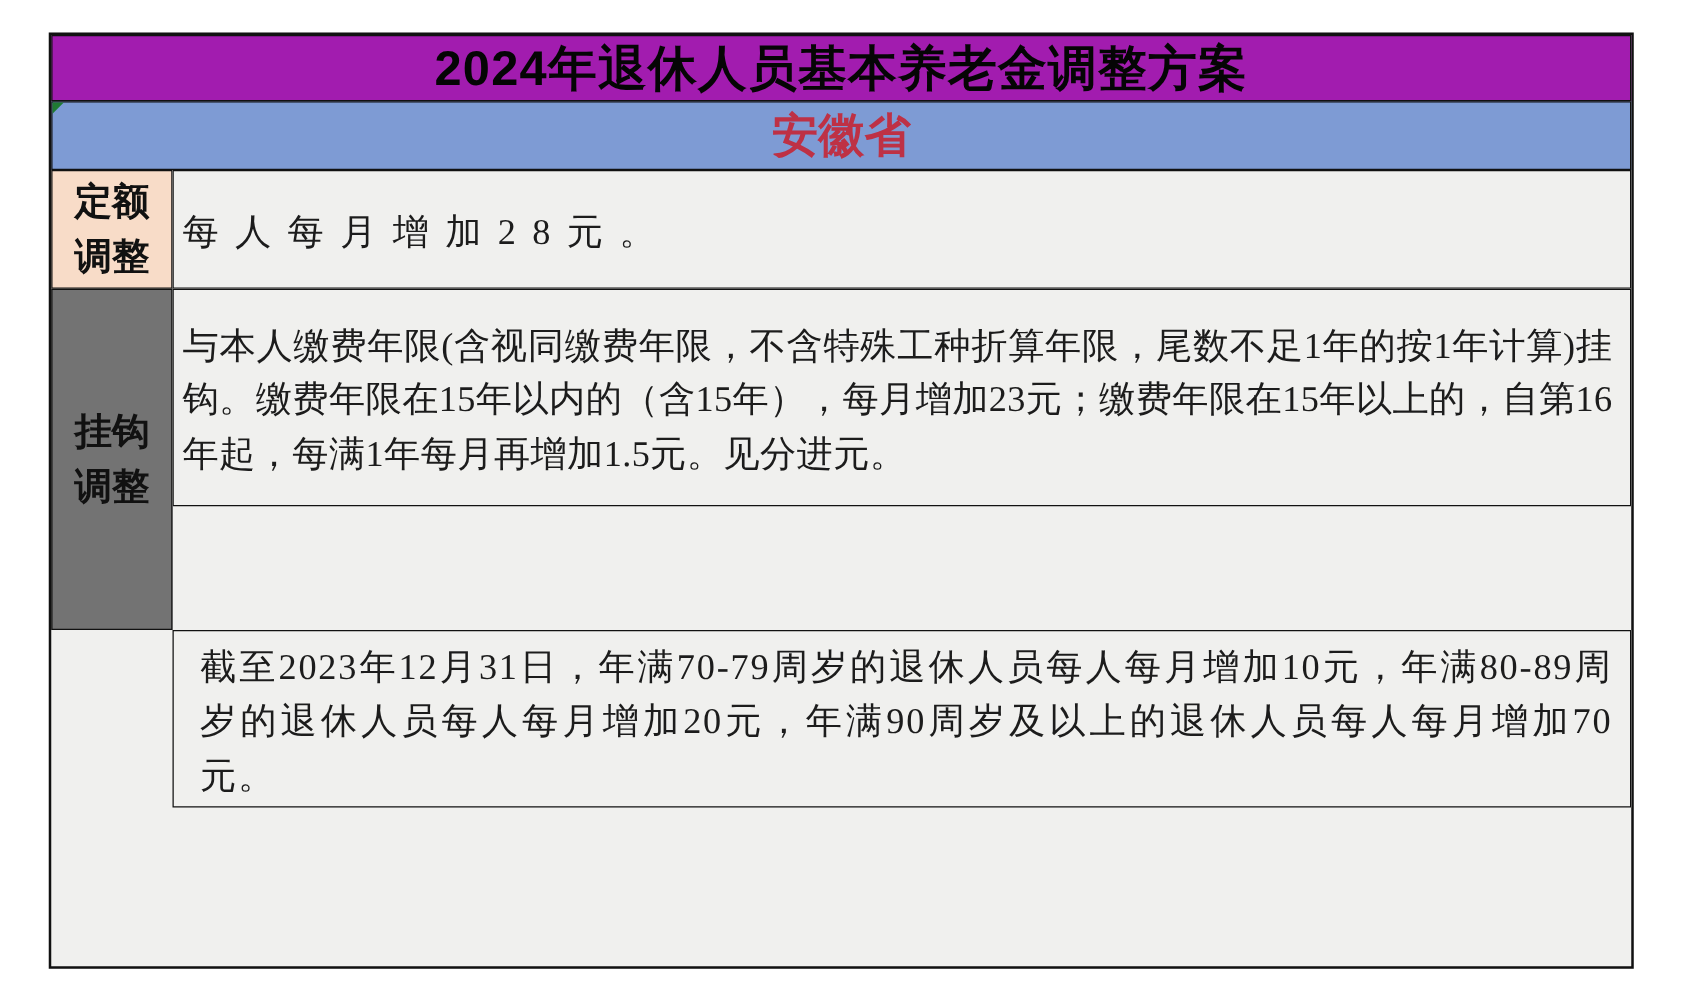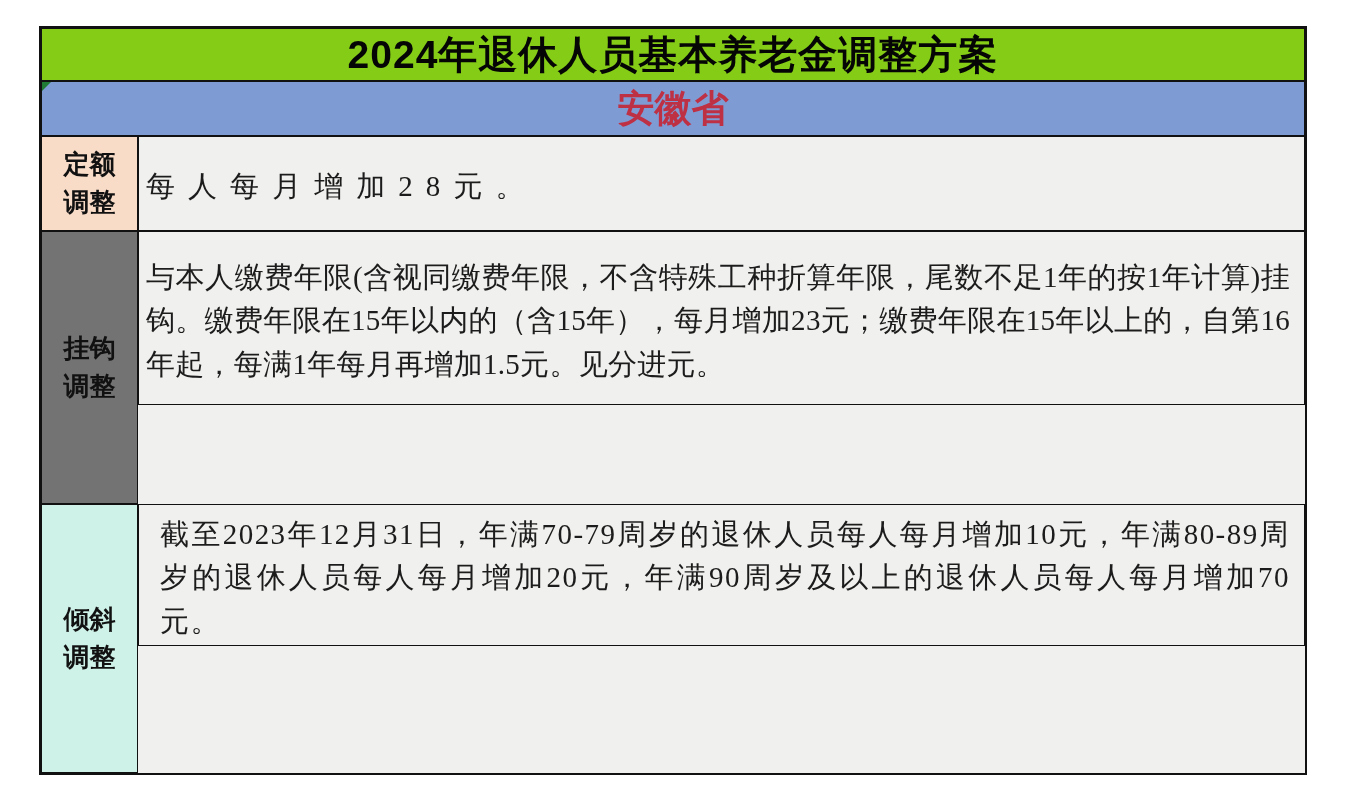--- a/index.html
+++ b/index.html
@@ -16,21 +16,21 @@
     border: 2px solid #111111;
     display: grid;
     grid-template-columns: 97px 1fr;
     grid-template-rows: 53px 55px 95px 174px 99px 142px 1fr;
     background: #f0f0ee;
   }
   .cell { border: 1px solid #111111; position: relative; }
 
   .title-cell {
     grid-column: 1 / 3; grid-row: 1;
-    background: #84cc16;
+    background: #a21caf;
     display: flex; align-items: center; justify-content: center;
     font-family: "Liberation Sans", sans-serif;
     font-weight: bold; font-size: 39px; color: #050505;
     letter-spacing: 1px;
   }
   .province-cell {
     grid-column: 1 / 3; grid-row: 2;
     background: #7e9bd4;
     display: flex; align-items: center; justify-content: center;
     font-family: Liberation Serif, serif;
@@ -38,21 +38,21 @@
   }
   .comment-triangle {
     position: absolute; top: 0; left: 0;
     width: 0; height: 0;
     border-top: 9px solid #1f7a33;
     border-right: 9px solid transparent;
   }
   .label-cell {
     grid-column: 1;
     display: flex; align-items: center; justify-content: center;
-    font-weight: bold; font-size: 26px; color: #111111;
+    font-weight: bold; font-size: 30px; color: #111111;
     text-align: center;
   }
   .label-cell span {
     display: inline-block;
     width: 2.05em;
     line-height: 1.45;
     word-break: break-all;
   }
   .label-dinge   { grid-row: 3; background: #f8dcc8; }
   .label-guagou  { grid-row: 4 / 6; background: #737373; }
@@ -106,20 +106,17 @@
     <p>每人每月增加28元。</p>
   </div>
 
   <div class="cell label-cell label-guagou">
     <span>挂钩调整</span>
   </div>
   <div class="cell body-cell body-guagou1">
     <p>与本人缴费年限(含视同缴费年限，不含特殊工种折算年限，尾数不足1年的按1年计算)挂钩。缴费年限在15年以内的（含15年），每月增加23元；缴费年限在15年以上的，自第16年起，每满1年每月再增加1.5元。见分进元。</p>
   </div>
 
-  <div class="cell label-cell label-qingxie">
-    <span>倾斜调整</span>
-  </div>
   <div class="cell body-cell body-qingxie1">
     <p>截至2023年12月31日，年满70-79周岁的退休人员每人每月增加10元，年满80-89周岁的退休人员每人每月增加20元，年满90周岁及以上的退休人员每人每月增加70元。</p>
   </div>
 
 </div>
 
 </body></html>

